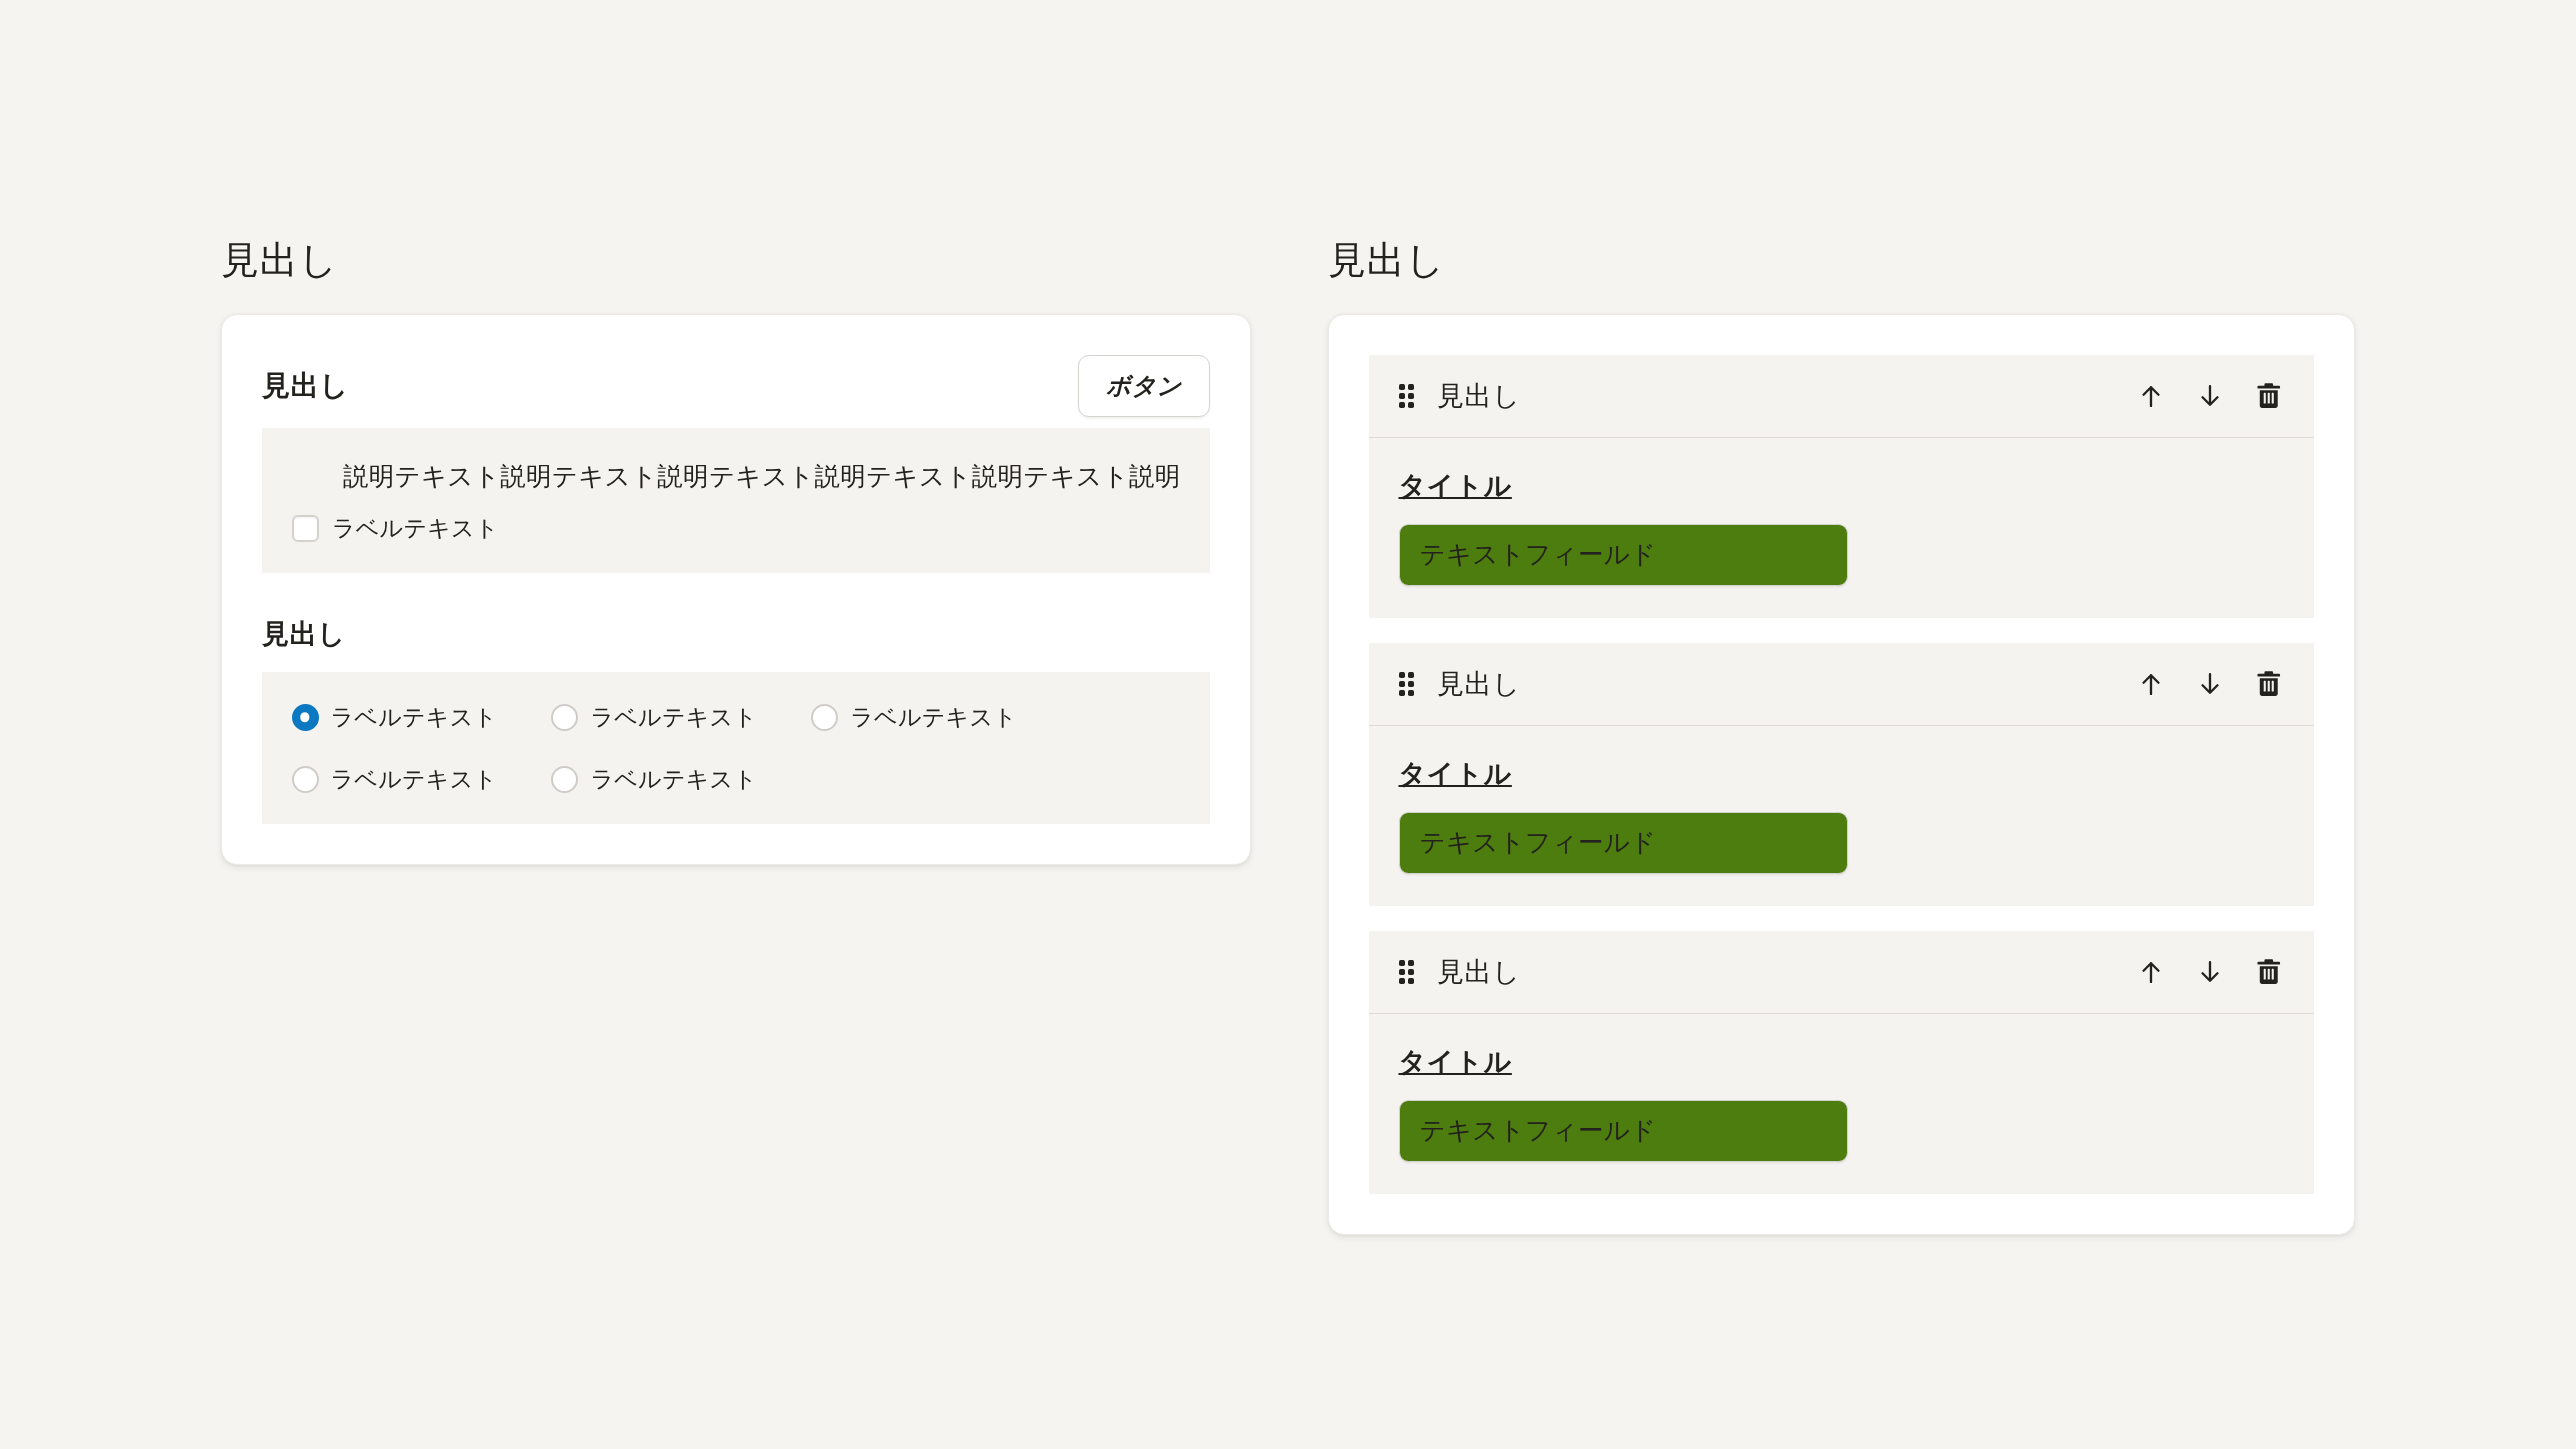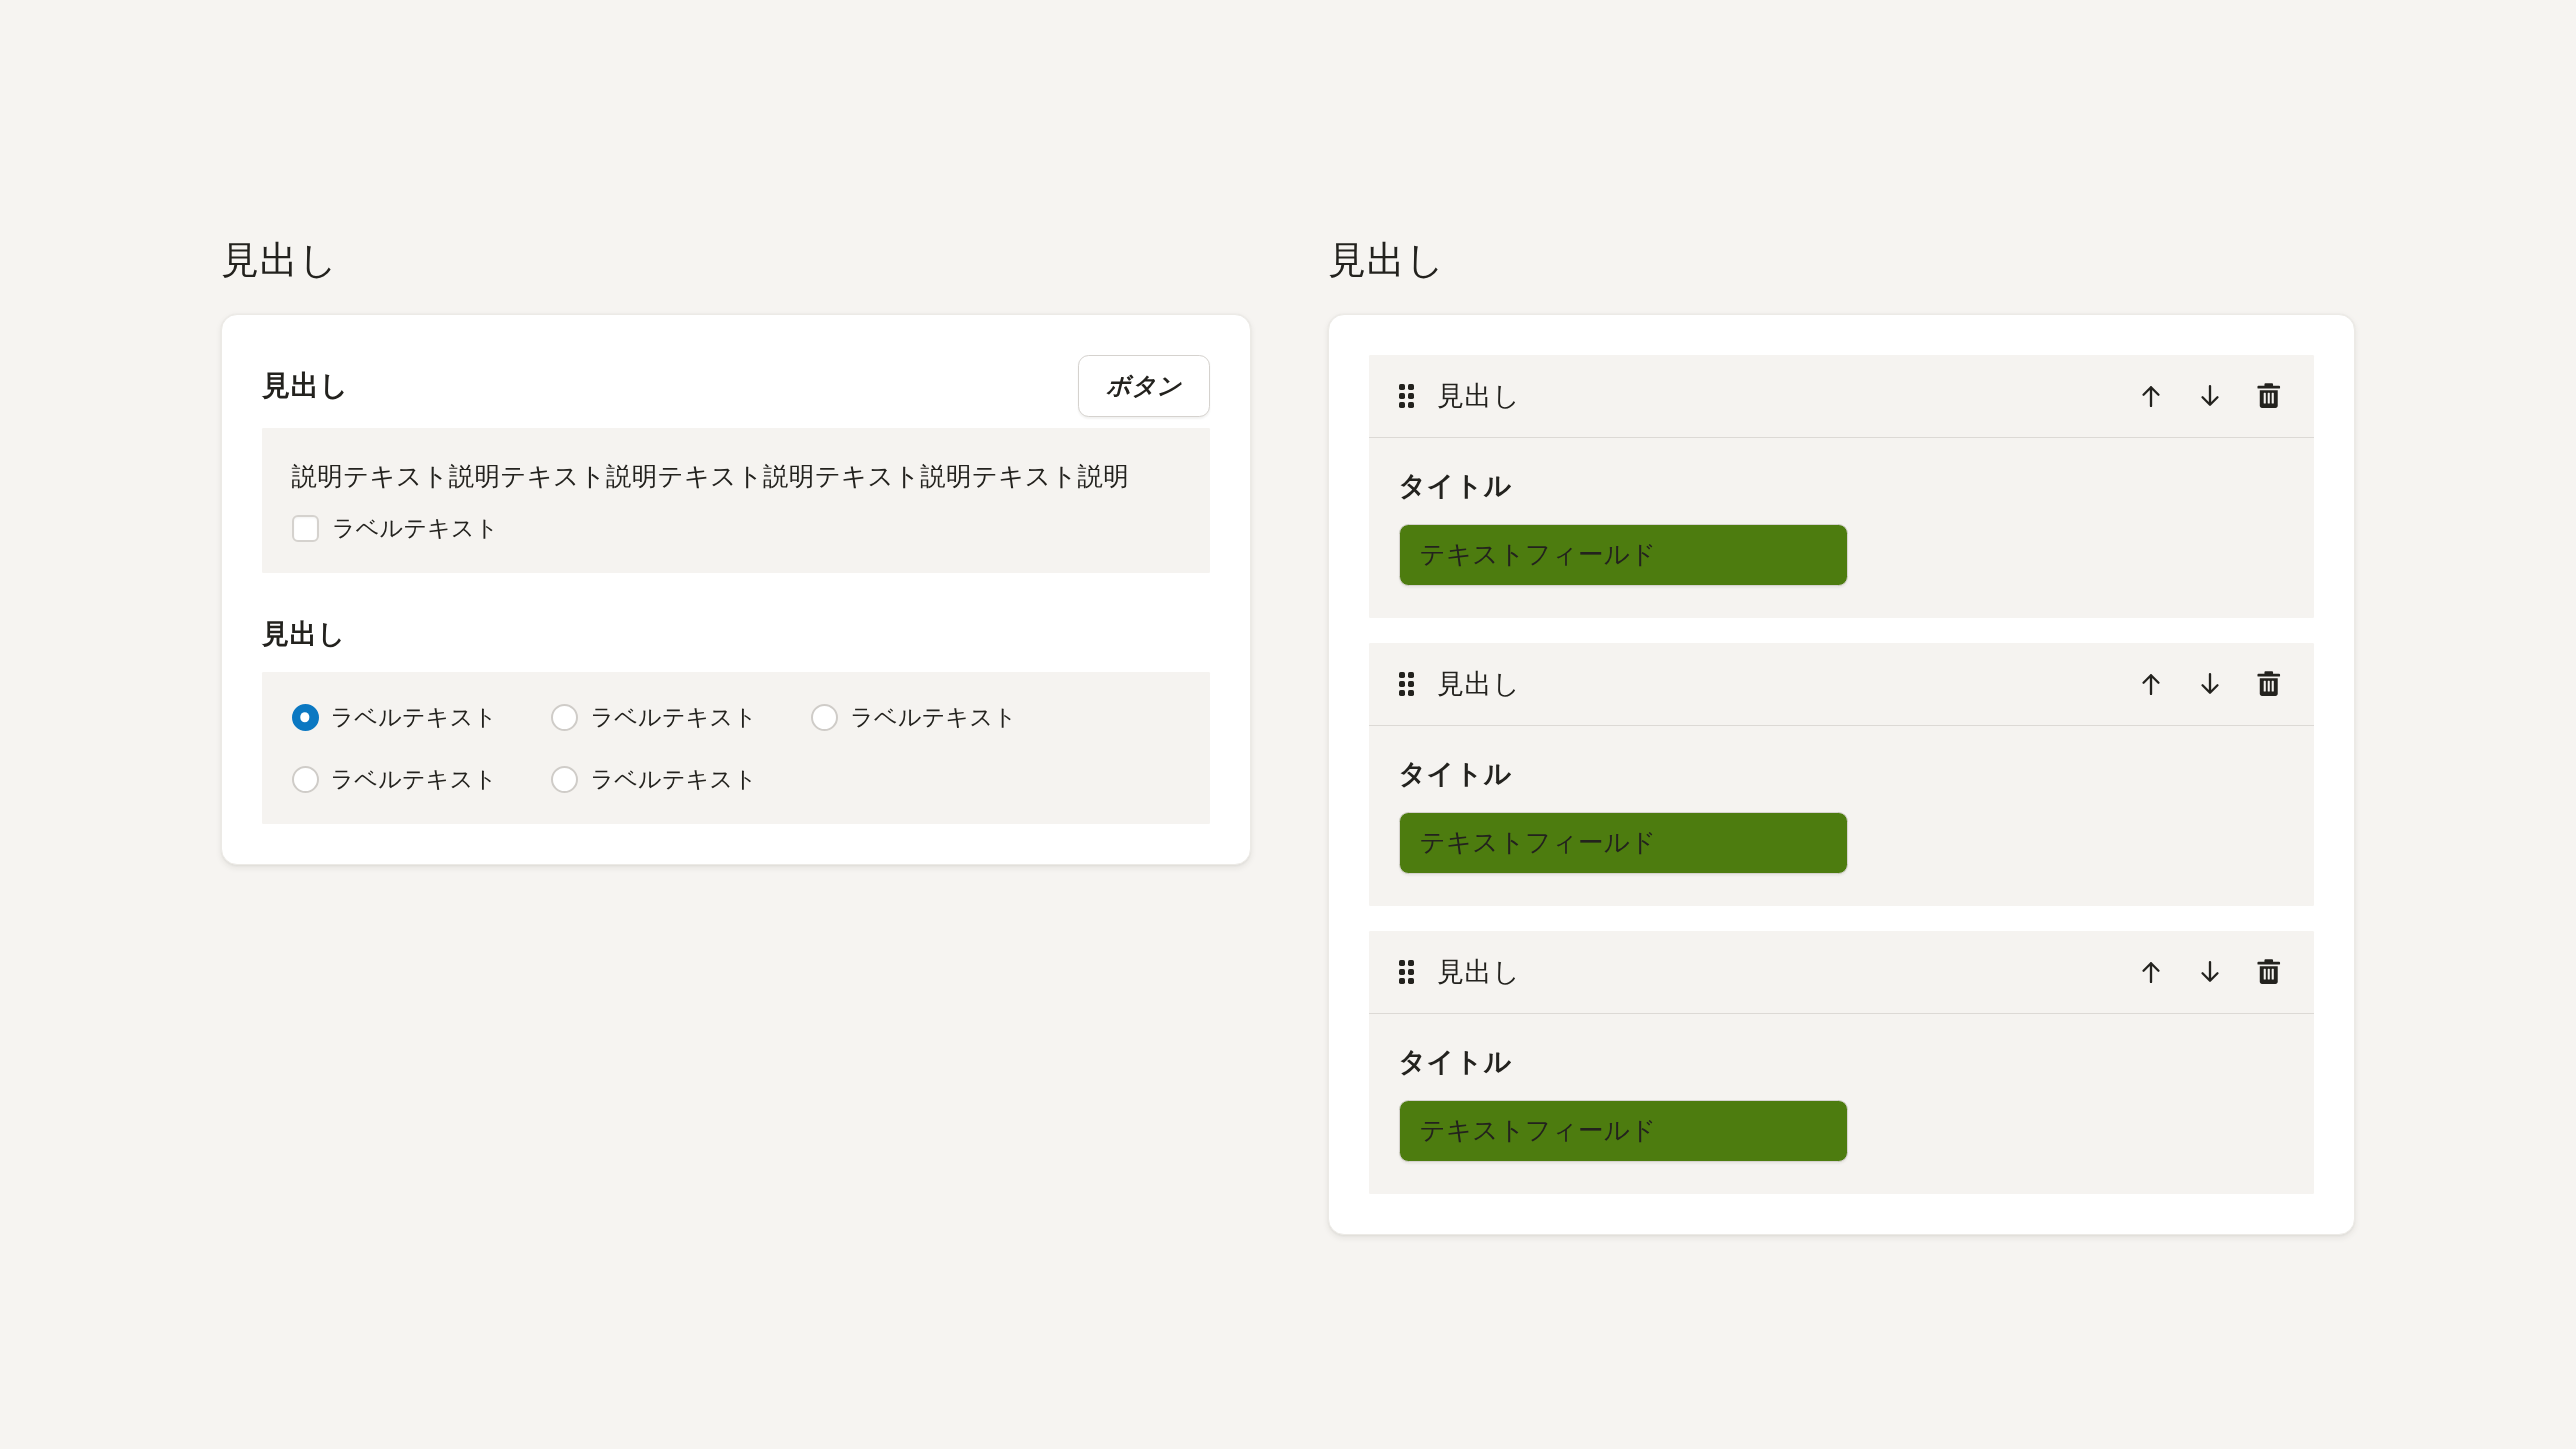--- a/index.html
+++ b/index.html
@@ -55,21 +55,21 @@
     box-shadow: 0 1.3px 2px rgba(40, 35, 25, 0.06);
     cursor: pointer;
     font-style: italic;
   }
 
   .box {
     background: #f5f3f0;
     border-radius: 1.3px;
   }
   .desc-box { padding: 27px 29.5px 29.5px; }
-  .desc-line { font-size: 25.5px; line-height: 42px; letter-spacing: 0.3px; }
+  .desc-line { font-size: 25.5px; line-height: 42px; letter-spacing: 0.3px; text-align: right; }
 
   .check-row {
     display: flex;
     align-items: center;
     gap: 13.4px;
     margin-top: 16px;
     cursor: pointer;
   }
   .checkbox {
     width: 27px; height: 27px;
@@ -146,20 +146,21 @@
   }
   .icon-btn + .icon-btn { margin-left: 27px; }
   .icon-btn svg { display: block; }
 
   .item-body { padding: 29.5px 29.5px 32px; }
   .field-label {
     font-size: 27px;
     font-weight: 700;
     letter-spacing: 0.7px;
     margin-bottom: 20px;
+    text-decoration: underline;
   }
   .text-field {
     width: 449px;
     height: 62px;
     background: #4d7c0f;
     border: 1.3px solid #d5d2ce;
     border-radius: 9.4px;
     padding: 0 20px;
     font-family: inherit;
     font-size: 25.5px;

